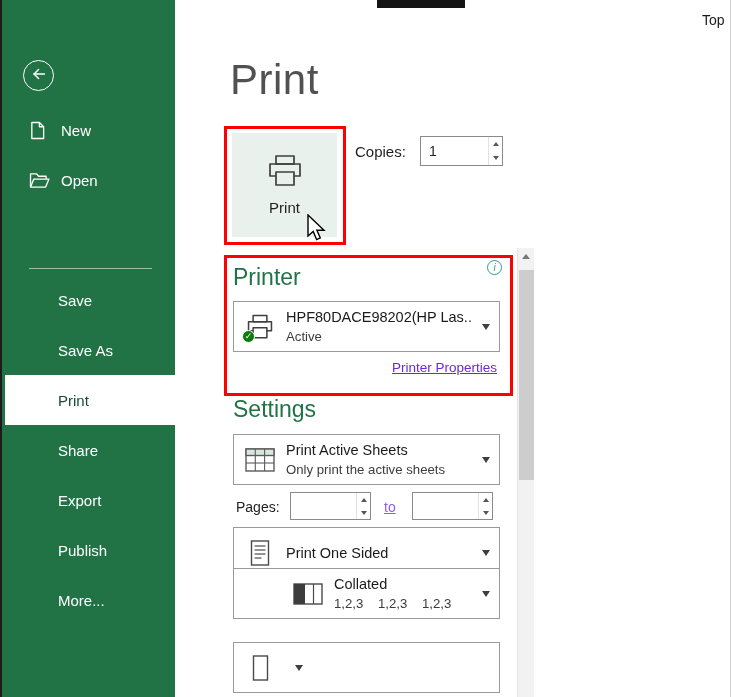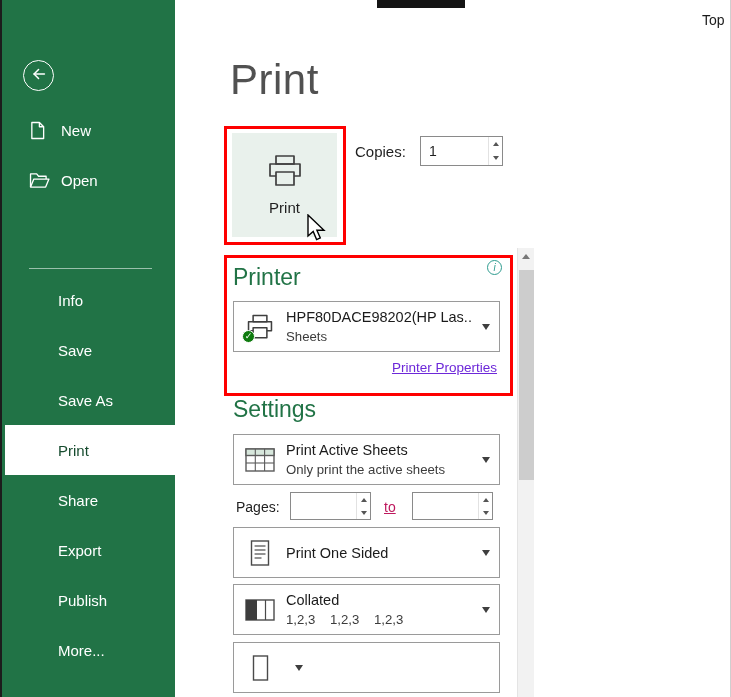--- a/index.html
+++ b/index.html
@@ -59,33 +59,33 @@
   .dd { position:absolute; left:233px; width:267px; height:51px; background:#fff; border:1px solid #9a9a9a;
         display:flex; align-items:center; cursor:pointer; }
   .dd .dd-ic { width:52px; display:flex; align-items:center; justify-content:center; flex:none; }
   .dd .dd-text { flex:1; overflow:hidden; }
   .dd .t { font-size:14.5px; color:#1b1b1b; white-space:nowrap; overflow:hidden; }
   .dd .s { font-size:13.2px; color:#3c3c3c; white-space:pre; overflow:hidden; margin-top:4px; }
   .dd .dd-caret { width:26px; display:flex; align-items:center; justify-content:center; flex:none; }
   .caret { width:0; height:0; border-left:4.5px solid transparent; border-right:4.5px solid transparent; border-top:6px solid #3f3f3f; }
 
   .printer-dd { top:301px; }
-  .dd1 { top:434px; } .dd2 { top:527px; } .dd3 { top:584px; } .dd4 { top:642px; }
+  .dd1 { top:434px; } .dd2 { top:527px; } .dd3 { top:568px;padding-left:48px; } .dd4 { top:642px; }
 
   .check-badge { position:absolute; left:-3px; bottom:-3px; width:13px; height:13px; background:#0f7b0f;
                  border:1px solid #fff; border-radius:50%; color:#fff; font-size:9px;
                  display:flex; align-items:center; justify-content:center; }
   .pd-iconwrap { position:relative; display:inline-flex; }
 
   .props-link { position:absolute; left:233px; top:360px; width:264px; text-align:right;
                 font-size:13.5px; color:#6d28d9; text-decoration:underline; cursor:pointer; }
 
   .pages-label { position:absolute; left:236px; top:499px; font-size:14px; color:#1f1f1f; }
   .pages-from { left:290px; top:492px; width:81px; height:28px; }
-  .to-label { position:absolute; left:384px; top:499px; font-size:14px; color:#be185d;text-decoration:underline; }
+  .to-label { position:absolute; left:384px; top:499px; font-size:14px; color:#8b5cf6;text-decoration:underline; }
   .pages-to { left:412px; top:492px; width:81px; height:28px; }
 
   
   .scrollbar { position:absolute; left:517px; top:248px; width:17px; height:449px; background:#f2f2f2; border-left:1px solid #e4e4e4; }
   .scroll-up { height:17px; display:flex; align-items:center; justify-content:center; cursor:pointer; }
   .scroll-up .su { width:0; height:0; border-left:4px solid transparent; border-right:4px solid transparent; border-bottom:5px solid #787878; }
   .scroll-thumb { position:absolute; left:1px; top:22px; width:15px; height:210px; background:#cdcdcd; cursor:pointer; }
 
   .cursor { position:absolute; left:307px; top:214px; z-index:50; pointer-events:none; }
 </style>
@@ -125,23 +125,20 @@
         </svg>
       </span>
       <span>Open</span>
     </div>
   </div>
 
   <div class="side-divider"></div>
 
   <div class="nav-bottom">
     <div class="nav-item">
-      <span>Info</span>
-    </div>
-    <div class="nav-item">
       <span>Save</span>
     </div>
     <div class="nav-item">
       <span>Save As</span>
     </div>
     <div class="nav-item selected">
       <span>Print</span>
     </div>
     <div class="nav-item">
       <span>Share</span>
@@ -202,21 +199,21 @@
       <svg width="30" height="26" viewBox="0 0 38 34" fill="none" stroke="#3f3f3f" stroke-width="2" stroke-linejoin="round">
         <rect x="10" y="2" width="18" height="8"></rect>
         <rect x="4" y="10" width="30" height="12"></rect>
         <rect x="10" y="18" width="18" height="13" fill="#fff"></rect>
       </svg>
       <span class="check-badge">✓</span>
     </span>
   </span>
   <span class="dd-text">
     <div class="t">HPF80DACE98202(HP Las...</div>
-    <div class="s">Sheets</div>
+    <div class="s">Active</div>
   </span>
   <span class="dd-caret">
     <span class="caret"></span>
   </span>
 </div>
 
 <div class="props-link">Printer Properties</div>
 
 <div class="section-h settings-h">Settings</div>
 

